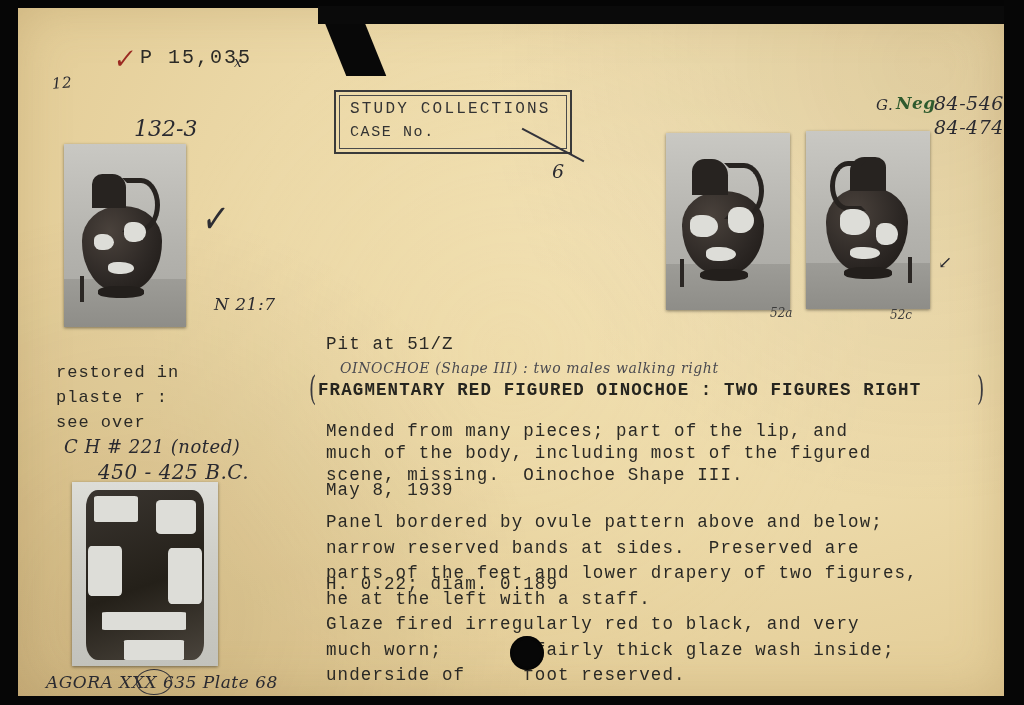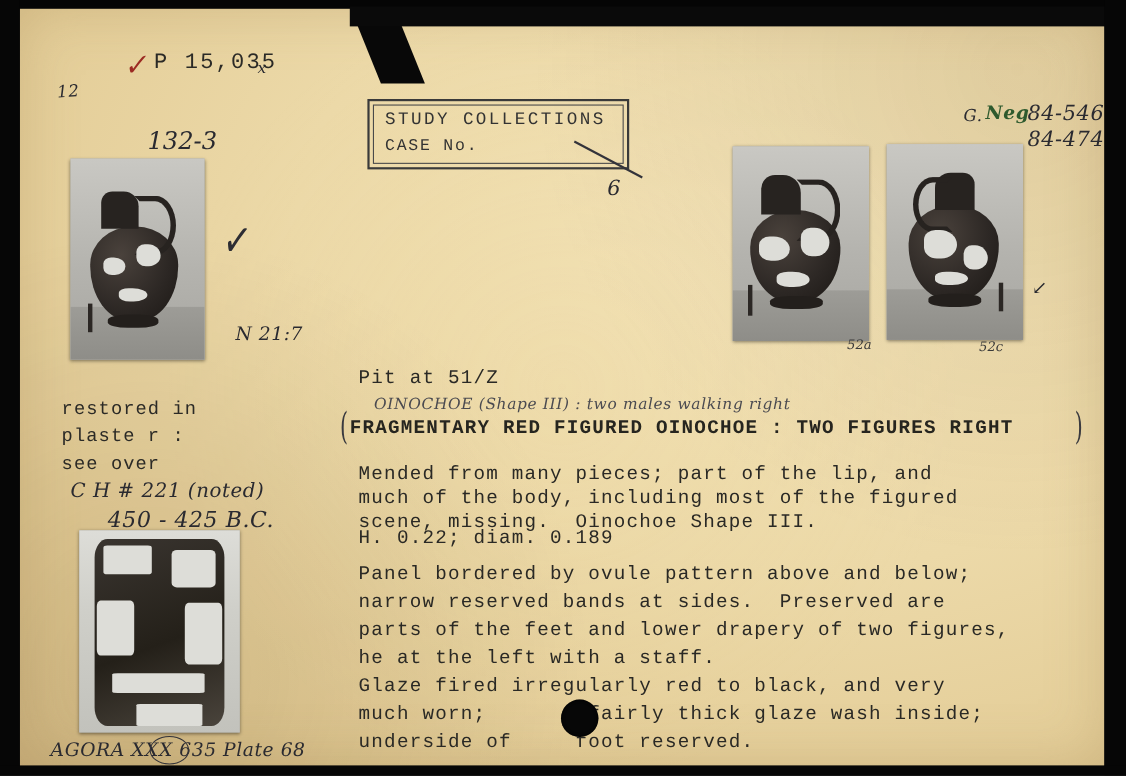--- a/index.html
+++ b/index.html
@@ -459,20 +459,21 @@
     <div class="left-note" style="white-space:pre-wrap;">restored in
 plaste r :
 see over</div>
     <div class="ch221 hand">C H # 221  (noted)</div>
     <div class="date-bc hand">450 - 425 B.C.</div>
 
     <div class="body-text">
       <div class="blk">
         <div>Pit at 51/Z</div>
       </div>
+      <div class="blk">May 8, 1939</div>
       <div class="blk">H. 0.22; diam. 0.189</div>
     </div>
 
     <div class="pencil-over">OINOCHOE (Shape III) : two males walking right</div>
 
     <div class="title-paren-l">(</div>
     <div class="title-line">FRAGMENTARY RED FIGURED OINOCHOE : TWO FIGURES RIGHT</div>
     <div class="title-paren-r">)</div>
 
     <div style="position:absolute; left:308px; top:412px; width:680px; font-size:17.5px; line-height:22px; letter-spacing:1.1px; color:#2a2925; white-space:pre-wrap; font-family:'Liberation Mono', monospace;">Mended from many pieces; part of the lip, and

